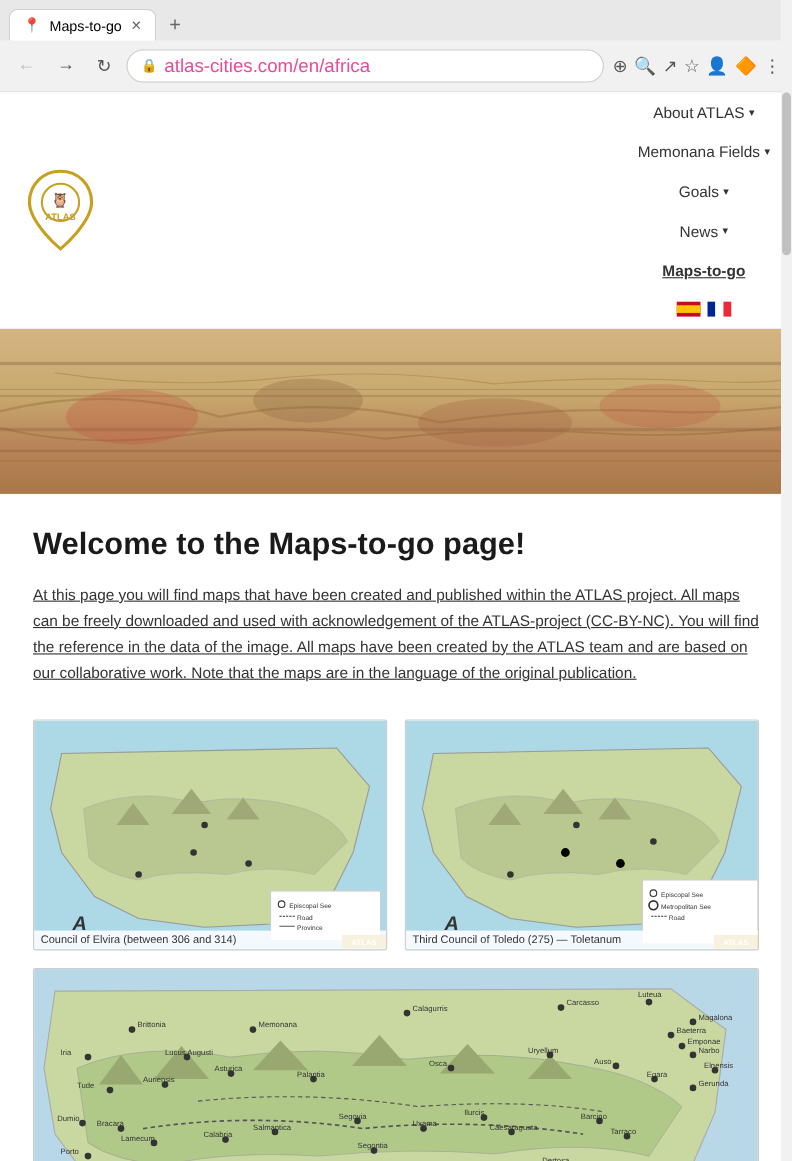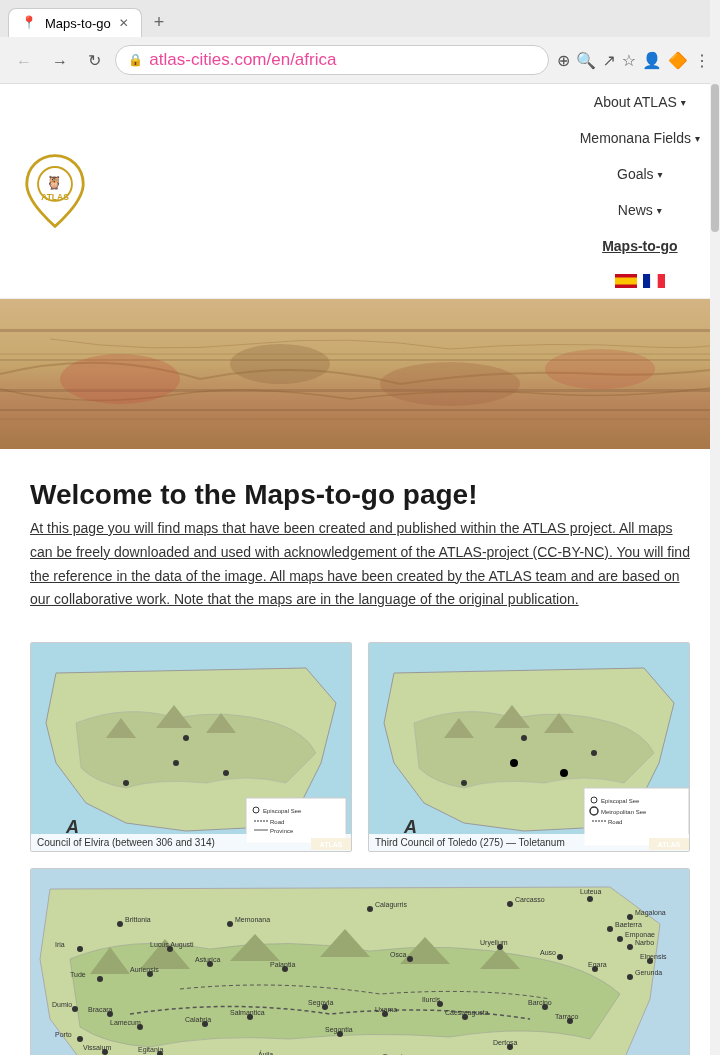--- a/index.html
+++ b/index.html
@@ -33,21 +33,21 @@
     .nav-item.active { text-decoration: underline; font-weight: bold; }
     .nav-item-caret { font-size: 10px; }
     .lang-flags { display: flex; gap: 6px; }
     .flag { width: 22px; height: 14px; cursor: pointer; }
 
     
     .banner { width: 100%; height: 150px; overflow: hidden; position: relative; }
 
     
     .main-content { padding: 30px 30px 20px 30px; }
-    .page-title { font-size: 28px; font-weight: bold; color: #1a1a1a; margin-bottom: 6px; }
+    .page-title { font-size: 28px; font-weight: bold; color: #1a1a1a; margin-bottom: 18px; }
     .page-description { font-size: 14px; color: #333; line-height: 1.7; margin-bottom: 30px; text-decoration: underline; }
 
     
     .maps-row { display: flex; gap: 16px; margin-bottom: 16px; }
     .map-card { flex: 1; border: 1px solid #ccc; border-radius: 2px; overflow: hidden; position: relative; height: 210px; }
     .map-card-wide { width: 100%; border: 1px solid #ccc; border-radius: 2px; overflow: hidden; position: relative; height: 260px; }
     .map-caption { position: absolute; bottom: 0; left: 0; right: 0; background: rgba(255,255,255,0.85); font-size: 10px; padding: 3px 6px; text-align: left; color: #333; }
 
     
     .lock-icon { font-size: 12px; color: #555; }

